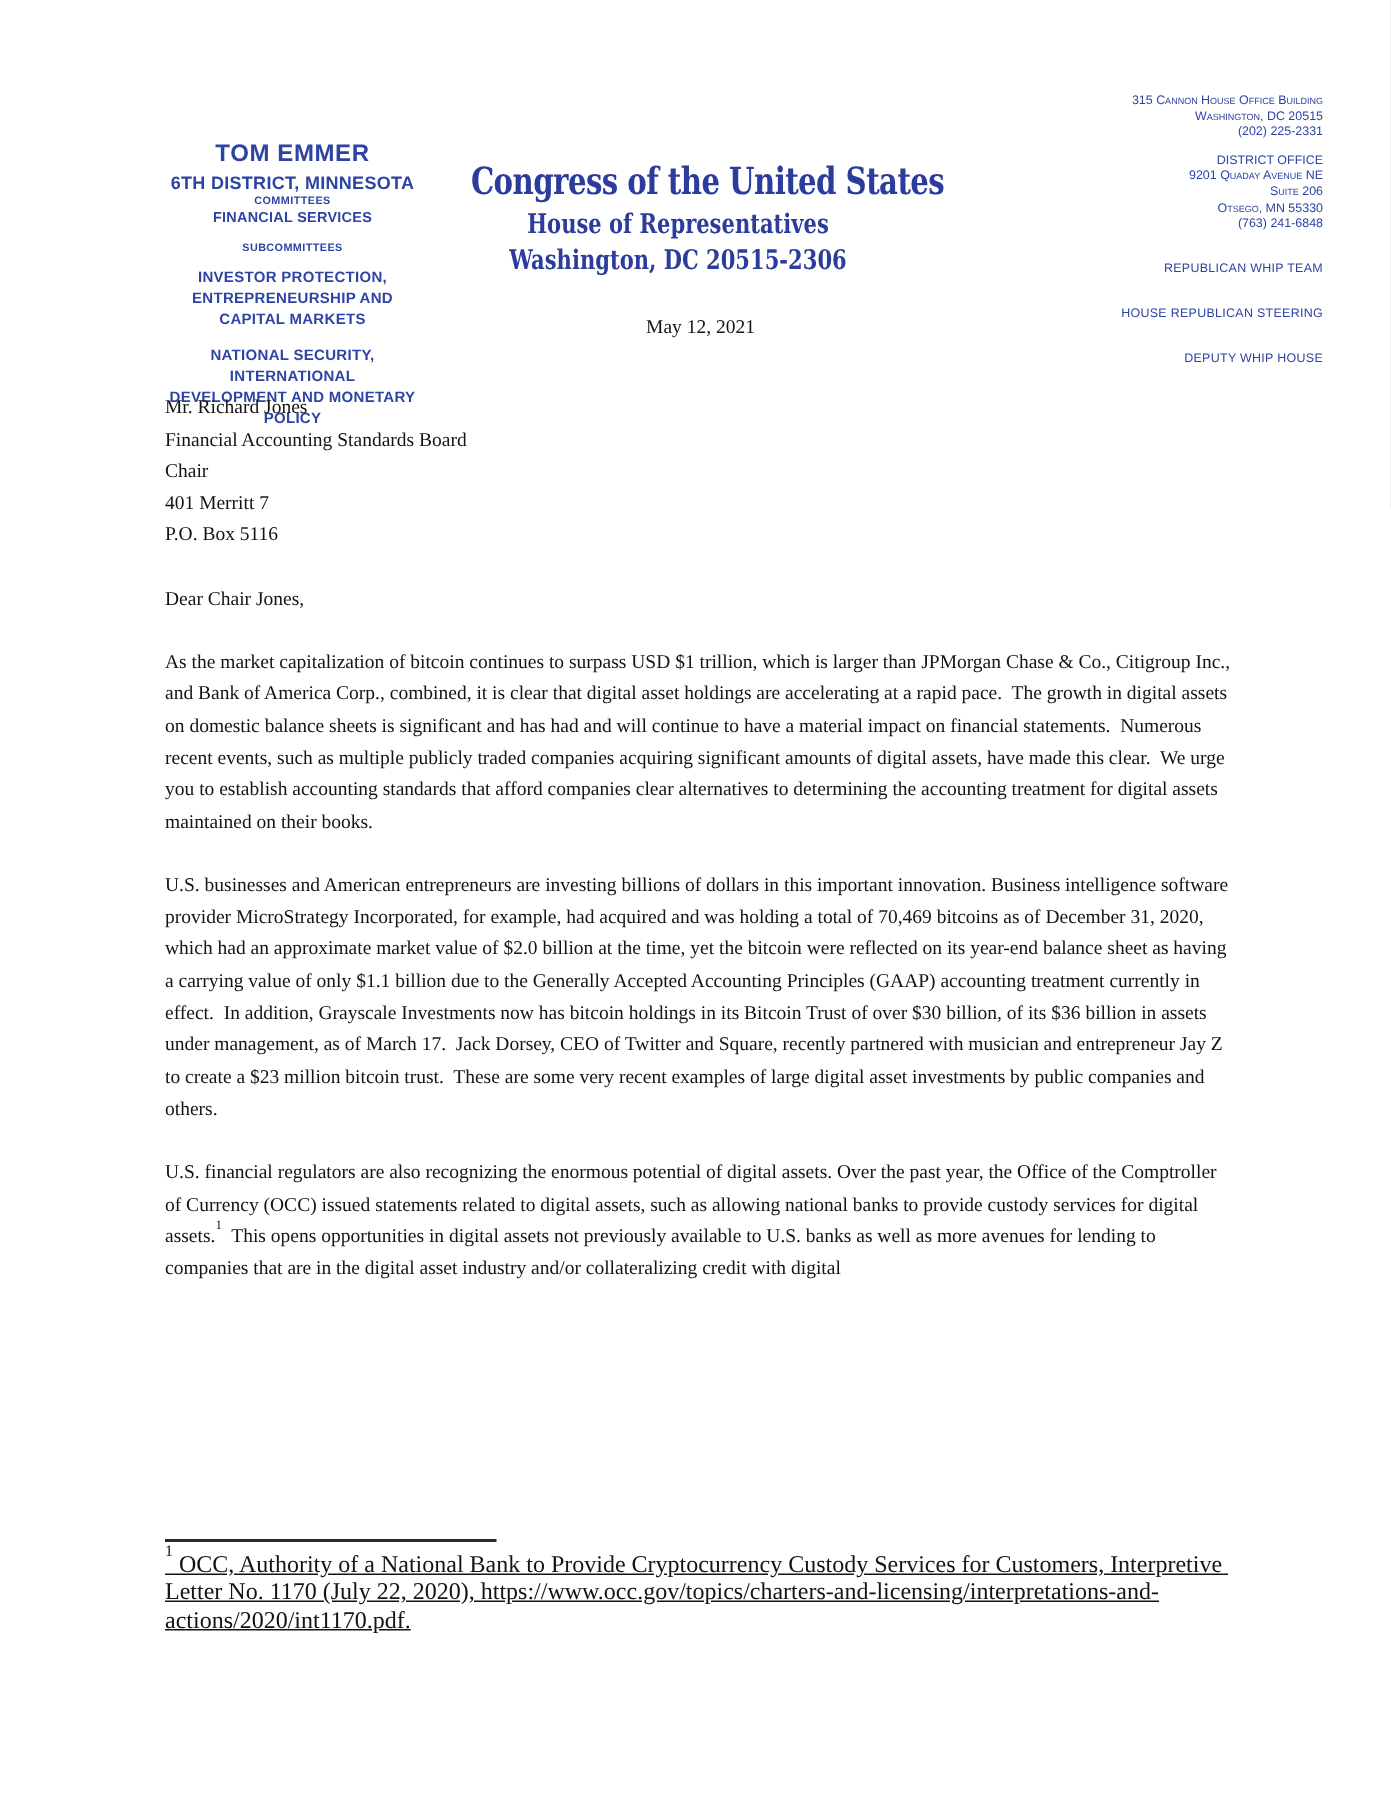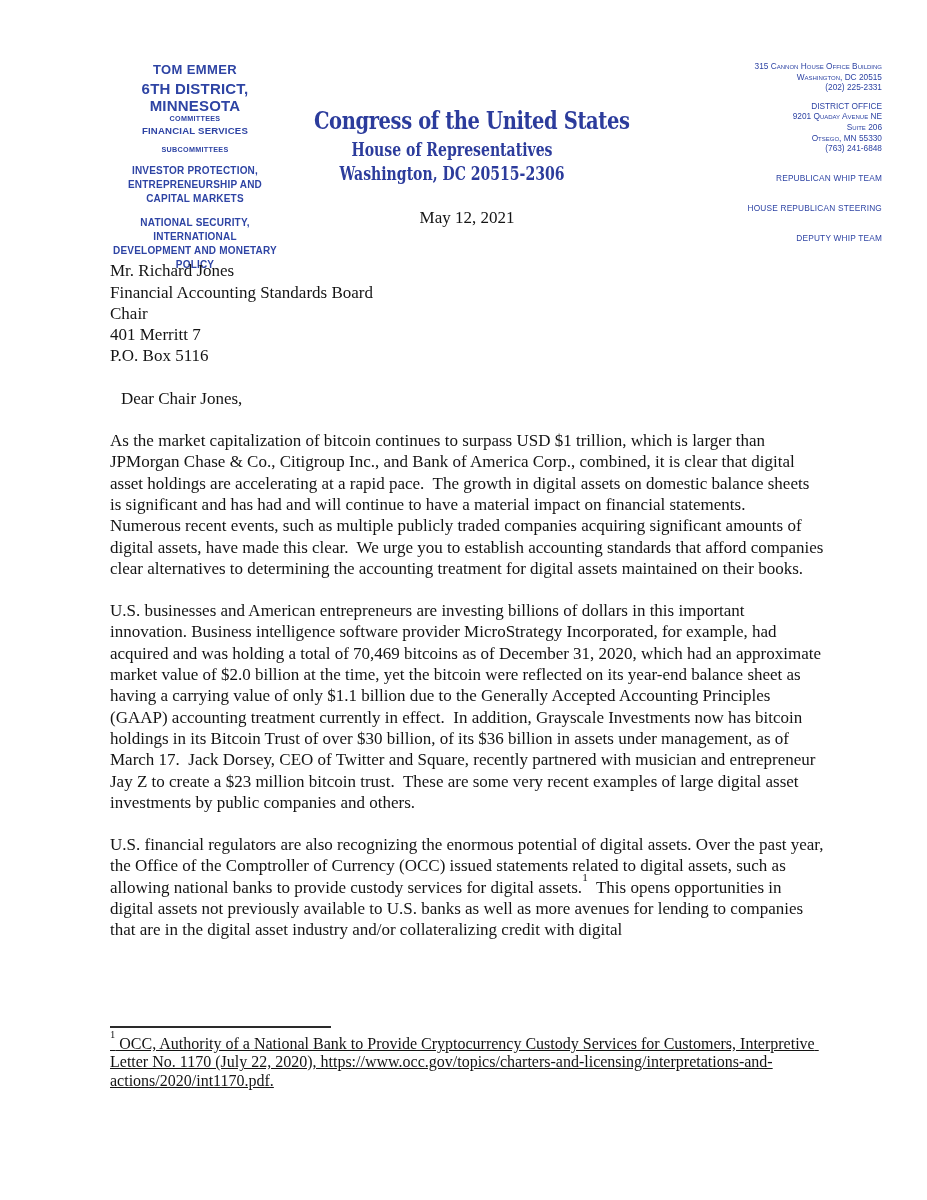--- a/index.html
+++ b/index.html
@@ -14,22 +14,22 @@
   }
 
   
   .lh-left{
     position:absolute;left:104px;top:62px;width:182px;
     text-align:center;
     color:#2e44a4;
     font-family:"Liberation Sans", sans-serif;
     font-weight:bold;
   }
-  .lh-name{font-size:13px;letter-spacing:.4px;}
-  .lh-district{font-size:15px;margin-top:3px;letter-spacing:.2px;}
+  .lh-name{font-size:16px;letter-spacing:.4px;margin-top:32px;}
+  .lh-district{font-size:12px;margin-top:3px;letter-spacing:.2px;}
   .lh-heading{font-size:7.2px;letter-spacing:.3px;}
   .lh-committee{font-size:9.6px;margin-top:2px;letter-spacing:.2px;}
   .lh-subheading{font-size:7.2px;margin-top:9px;letter-spacing:.3px;}
   .lh-sub{font-size:10px;margin-top:10px;line-height:1.4;white-space:pre-line;letter-spacing:.2px;}
 
   .lh-center{
     position:absolute;left:275px;top:106px;width:354px;
     text-align:center;
     color:#2c3c9c;
     font-family:"DejaVu Serif", serif;
@@ -47,25 +47,25 @@
     font-size:8.3px;
     line-height:10.6px;
   }
   .sc{font-variant:small-caps;}
   .lh-group2{margin-top:8px;}
   .lh-role{margin-top:9.5px;padding-top:10px;letter-spacing:.2px;}
 
   
   .letter{
     position:absolute;left:110px;top:207px;width:714px;
-    font-size:17px;line-height:21.3px;
+    font-size:13px;line-height:21.3px;
   }
   .date{text-align:center;}
   .recipient{margin-top:32px;}
-  .salutation{margin:21px 0 0 11px;}
+  .salutation{margin:21px 0 0 0;}
   .para{margin:21px 0 0 0;white-space:pre-wrap;overflow-wrap:break-word;}
   sup.ref{font-size:66%;position:relative;top:-.45em;line-height:0;}
 
   
   .footnote{
     position:absolute;left:110px;top:1026px;width:714px;
   }
   .fn-rule{width:221px;height:0;border-top:2px solid #2a2a2a;}
   .fn-text{
     margin:7px 0 0 0;
@@ -105,21 +105,21 @@
     </div>
     <div class="lh-group2">
       <div>DISTRICT OFFICE</div>
       <div class="sc">9201 Quaday Avenue NE</div>
       <div class="sc">Suite 206</div>
       <div class="sc">Otsego, MN 55330</div>
       <div>(763) 241-6848</div>
     </div>
     <div class="lh-role">REPUBLICAN WHIP TEAM</div>
     <div class="lh-role">HOUSE REPUBLICAN STEERING</div>
-    <div class="lh-role">DEPUTY WHIP TEAM</div>
+    <div class="lh-role">DEPUTY WHIP HOUSE</div>
   </div>
 
   <div class="letter">
     <div class="date">May 12, 2021</div>
 
     <div class="recipient">
       <div>Mr. Richard Jones</div>
       <div>Financial Accounting Standards Board</div>
       <div>Chair</div>
       <div>401 Merritt 7</div>

